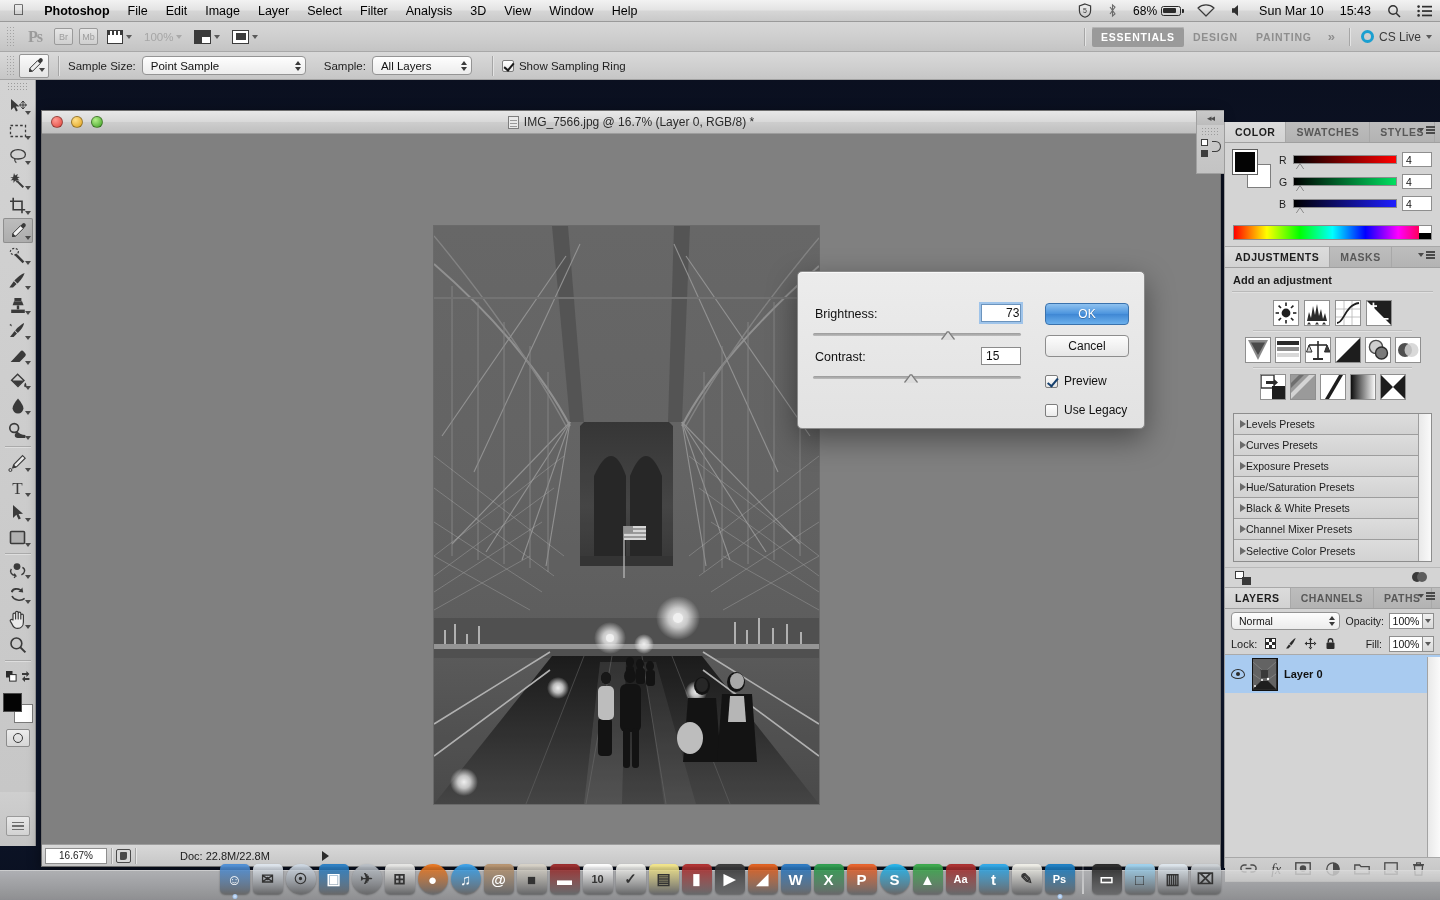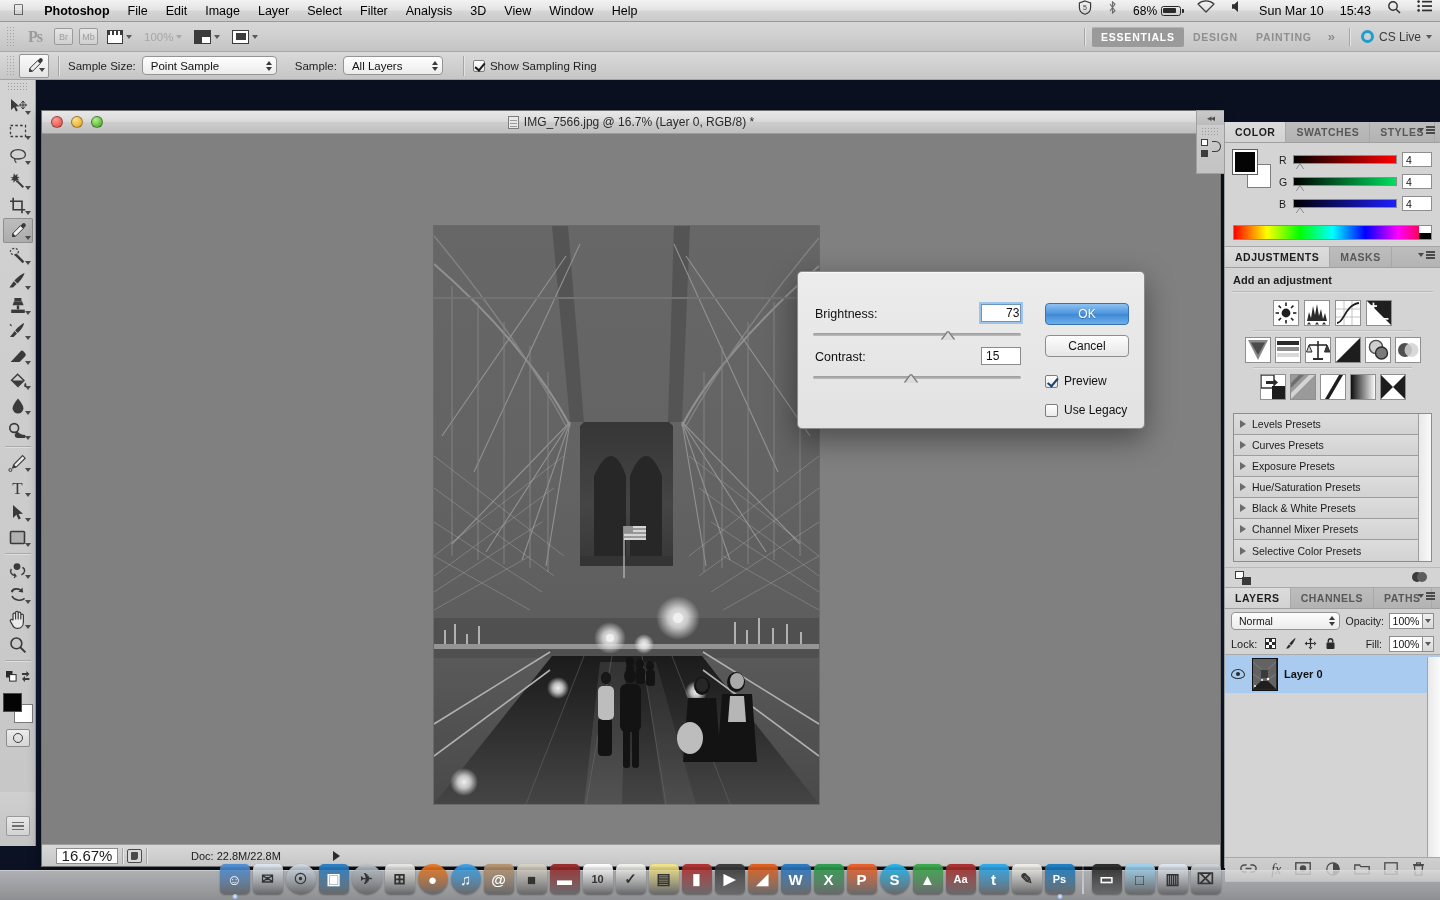--- a/index.html
+++ b/index.html
@@ -34,21 +34,21 @@
     position:absolute; left:0; top:0; width:1440px; height:22px;
     background:linear-gradient(180deg,#f2f2f2 0%,#e3e3e3 48%,#d6d6d6 52%,#c9c9c9 100%);
     border-bottom:1px solid #9a9a9a;
     display:flex; align-items:center;
     color:#000; font-size:12.5px;
     z-index:50;
   }
   #menubar .apple{ padding:0 11px 0 13px; font-size:15px; line-height:1; position:relative; top:-1px;}
   #menubar .mi{ padding:0 9px; line-height:22px; white-space:nowrap;}
   #menubar .mi.bold{ font-weight:bold; }
-  #menubar .right{ margin-left:auto; display:flex; align-items:flex-start; }
+  #menubar .right{ margin-left:auto; display:flex; align-items:center; }
   #menubar .right .it{ padding:0 8px; line-height:22px; display:flex; align-items:center; white-space:nowrap;}
   .batt-pct{font-size:12px;}
   .batt-body{ width:20px;height:10px;border:1.4px solid #2a2a2a;border-radius:2.5px;position:relative;margin-left:4px;}
   .batt-body:after{content:"";position:absolute;right:-4px;top:2.6px;width:2.4px;height:4px;background:#2a2a2a;border-radius:0 1px 1px 0;}
   .batt-fill{position:absolute;left:1.4px;top:1.4px;bottom:1.4px;width:68%;background:#2a2a2a;border-radius:1px;}
 
   
   #psapp{ position:absolute; left:0; top:22px; width:1440px; height:824px; z-index:20; }
 
   
@@ -181,22 +181,22 @@
     position:absolute; left:392px; top:92px; width:385px; height:578px;
     box-shadow:0 0 0 1px #6a6a6a;
     overflow:hidden; background:#555;
   }
   #docstatus{
     position:absolute;left:0;right:0;bottom:0;height:22px;
     background:linear-gradient(180deg,#d8d8d8,#c6c6c6);
     border-top:1px solid #9d9d9d;
     display:flex;align-items:center;font-size:11px;color:#1b1b1b;
   }
-  .zoomfield{width:62px;height:16px;background:#fff;border:1px solid #8e8e8e;margin-left:14px;
-    display:flex;align-items:center;justify-content:center;font-size:15px;}
+  .zoomfield{width:62px;height:16px;background:#fff;border:1px solid #8e8e8e;margin-left:3px;
+    display:flex;align-items:center;justify-content:center;font-size:10px;}
   .sb-sep{width:1px;height:16px;background:#a4a4a4;margin:0 4px;box-shadow:1px 0 0 #e6e6e6;}
   .sb-icon{width:15px;height:14px;border:1.3px solid #4a4a4a;border-radius:2px;position:relative;background:#d8d8d8;}
   .sb-icon:after{content:"";position:absolute;left:2.5px;top:2px;width:7px;height:8px;background:#4a4a4a;border-radius:1px 1px 3px 1px;}
   .docinfo{padding-left:40px;}
   .sb-arrow{width:0;height:0;border-top:5px solid transparent;border-bottom:5px solid transparent;border-left:7px solid #2c2c2c;margin-left:52px;}
 
   
   #collapsestrip{
     position:absolute;left:1196px;top:88px;width:28px;height:64px;
     background:linear-gradient(180deg,#cfcfcf,#c3c3c3);
@@ -257,21 +257,21 @@
   .adj-hr{height:1px;background:#b9b9b9;margin:0 7px;box-shadow:0 1px 0 #e0e0e0;}
   .adjgrid{display:flex;justify-content:center;gap:5px;padding:8px 0 4px;}
   .adjgrid.r2{padding:6px 0 4px;gap:4px;}
   .adjgrid.r3{padding:6px 0 7px;gap:4px;}
   .adjbtn{width:26px;height:26px;border:1px solid #8f8f8f;background:#fff;position:relative;overflow:hidden;}
   .adj-hr2{height:1px;background:#bdbdbd;margin:0 28px;box-shadow:0 1px 0 #e2e2e2;}
 
   
   .presetbox{margin:6px 8px 5px;border:1px solid #8d8d8d;background:#d9d9d9;display:flex;}
   .presetlist{flex:1;}
-  .prow{height:21px;border-bottom:1px solid #9d9d9d;display:flex;align-items:center;gap:6px;
+  .prow{height:21px;border-bottom:1px solid #9d9d9d;display:flex;align-items:center;
     padding-left:6px;font-size:10.5px;color:#1c1c1c;
     background:linear-gradient(180deg,#dddddd,#d2d2d2);}
   .prow:last-child{border-bottom:none;}
   .prow .tri{width:0;height:0;border-top:4.5px solid transparent;border-bottom:4.5px solid transparent;border-left:6px solid #6b6b6b;}
   .pscroll{width:13px;background:linear-gradient(90deg,#e9e9e9,#fafafa);border-left:1px solid #9d9d9d;}
   .adjfoot{height:20px;display:flex;align-items:center;justify-content:space-between;padding:0 10px;
     border-top:1px solid #b9b9b9;}
   .clipic{width:16px;height:14px;position:relative;}
   .clipic i{position:absolute;width:9px;height:8px;border:1.4px solid #3a3a3a;background:#fff;}
   .clipic i.a{left:0;top:0;}
@@ -478,21 +478,21 @@
     <div class="tool-well">
       <svg class="eyedrop-ic" width="19" height="19" viewBox="0 0 19 19">
         <path d="M14.6 2.6 a2 2 0 0 1 2.8 2.8 l-2.1 2.1 -2.8-2.8z" fill="#3a3a3a"></path>
         <path d="M12.5 4.7 l2.8 2.8 -7.4 7.4 -3.3 .6 .5-3.4z" fill="#efefef" stroke="#3a3a3a" stroke-width="1"></path>
         <path d="M4.6 12.1 l3.3 3.3 -3.9 .7z" fill="#3a3a3a"></path>
       </svg>
       <span class="tri"></span>
     </div>
     <div class="ob-sep"></div>
     <div class="ob-label">Sample Size:</div>
-    <div class="select-box" style="width:135px">
+    <div class="select-box" style="width:164px">
       <span class="lbl">Point Sample</span>
       <span class="stepper">
           <i class="up"></i>
           <i class="dn"></i>
         </span>
     </div>
     <div style="width:18px"></div>
     <div class="ob-label">Sample:</div>
     <div class="select-box" style="width:100px">
       <span class="lbl">All Layers</span>

